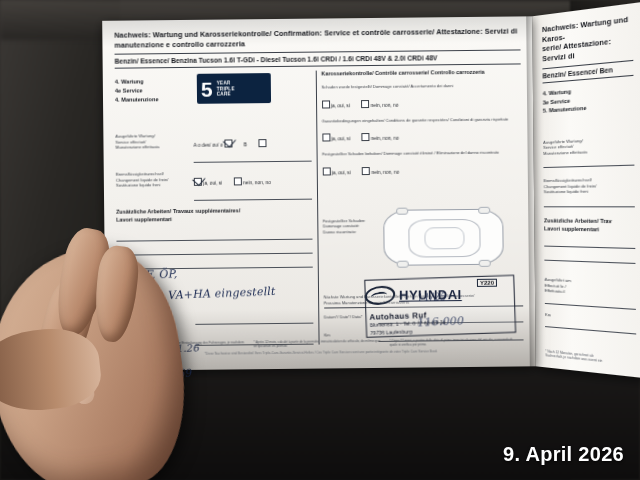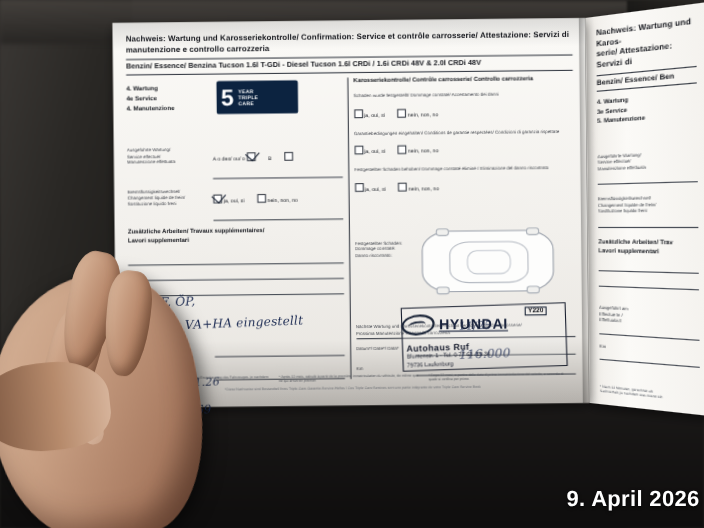--- a/index.html
+++ b/index.html
@@ -203,21 +203,21 @@
     border-radius:50% 50% 45% 45%;transform:rotate(-12deg);opacity:.95;
   }
   .thumb{
     position:absolute;left:-20px;top:330px;width:120px;height:80px;
     background:linear-gradient(90deg,#7a553f,#b78b6c 60%,#d6b39a 100%);
     border-radius:50% 45% 40% 55%;transform:rotate(-6deg);
   }
 
   
   .timestamp{
-    position:absolute;right:4px;bottom:14px;
+    position:absolute;right:16px;bottom:14px;
     color:#fff;font-size:20px;font-weight:bold;
     text-shadow:0 1px 3px rgba(0,0,0,.85);
     letter-spacing:.3px;
   }
 </style>
 </head>
 <body>
 
 <div id="scene">
 

